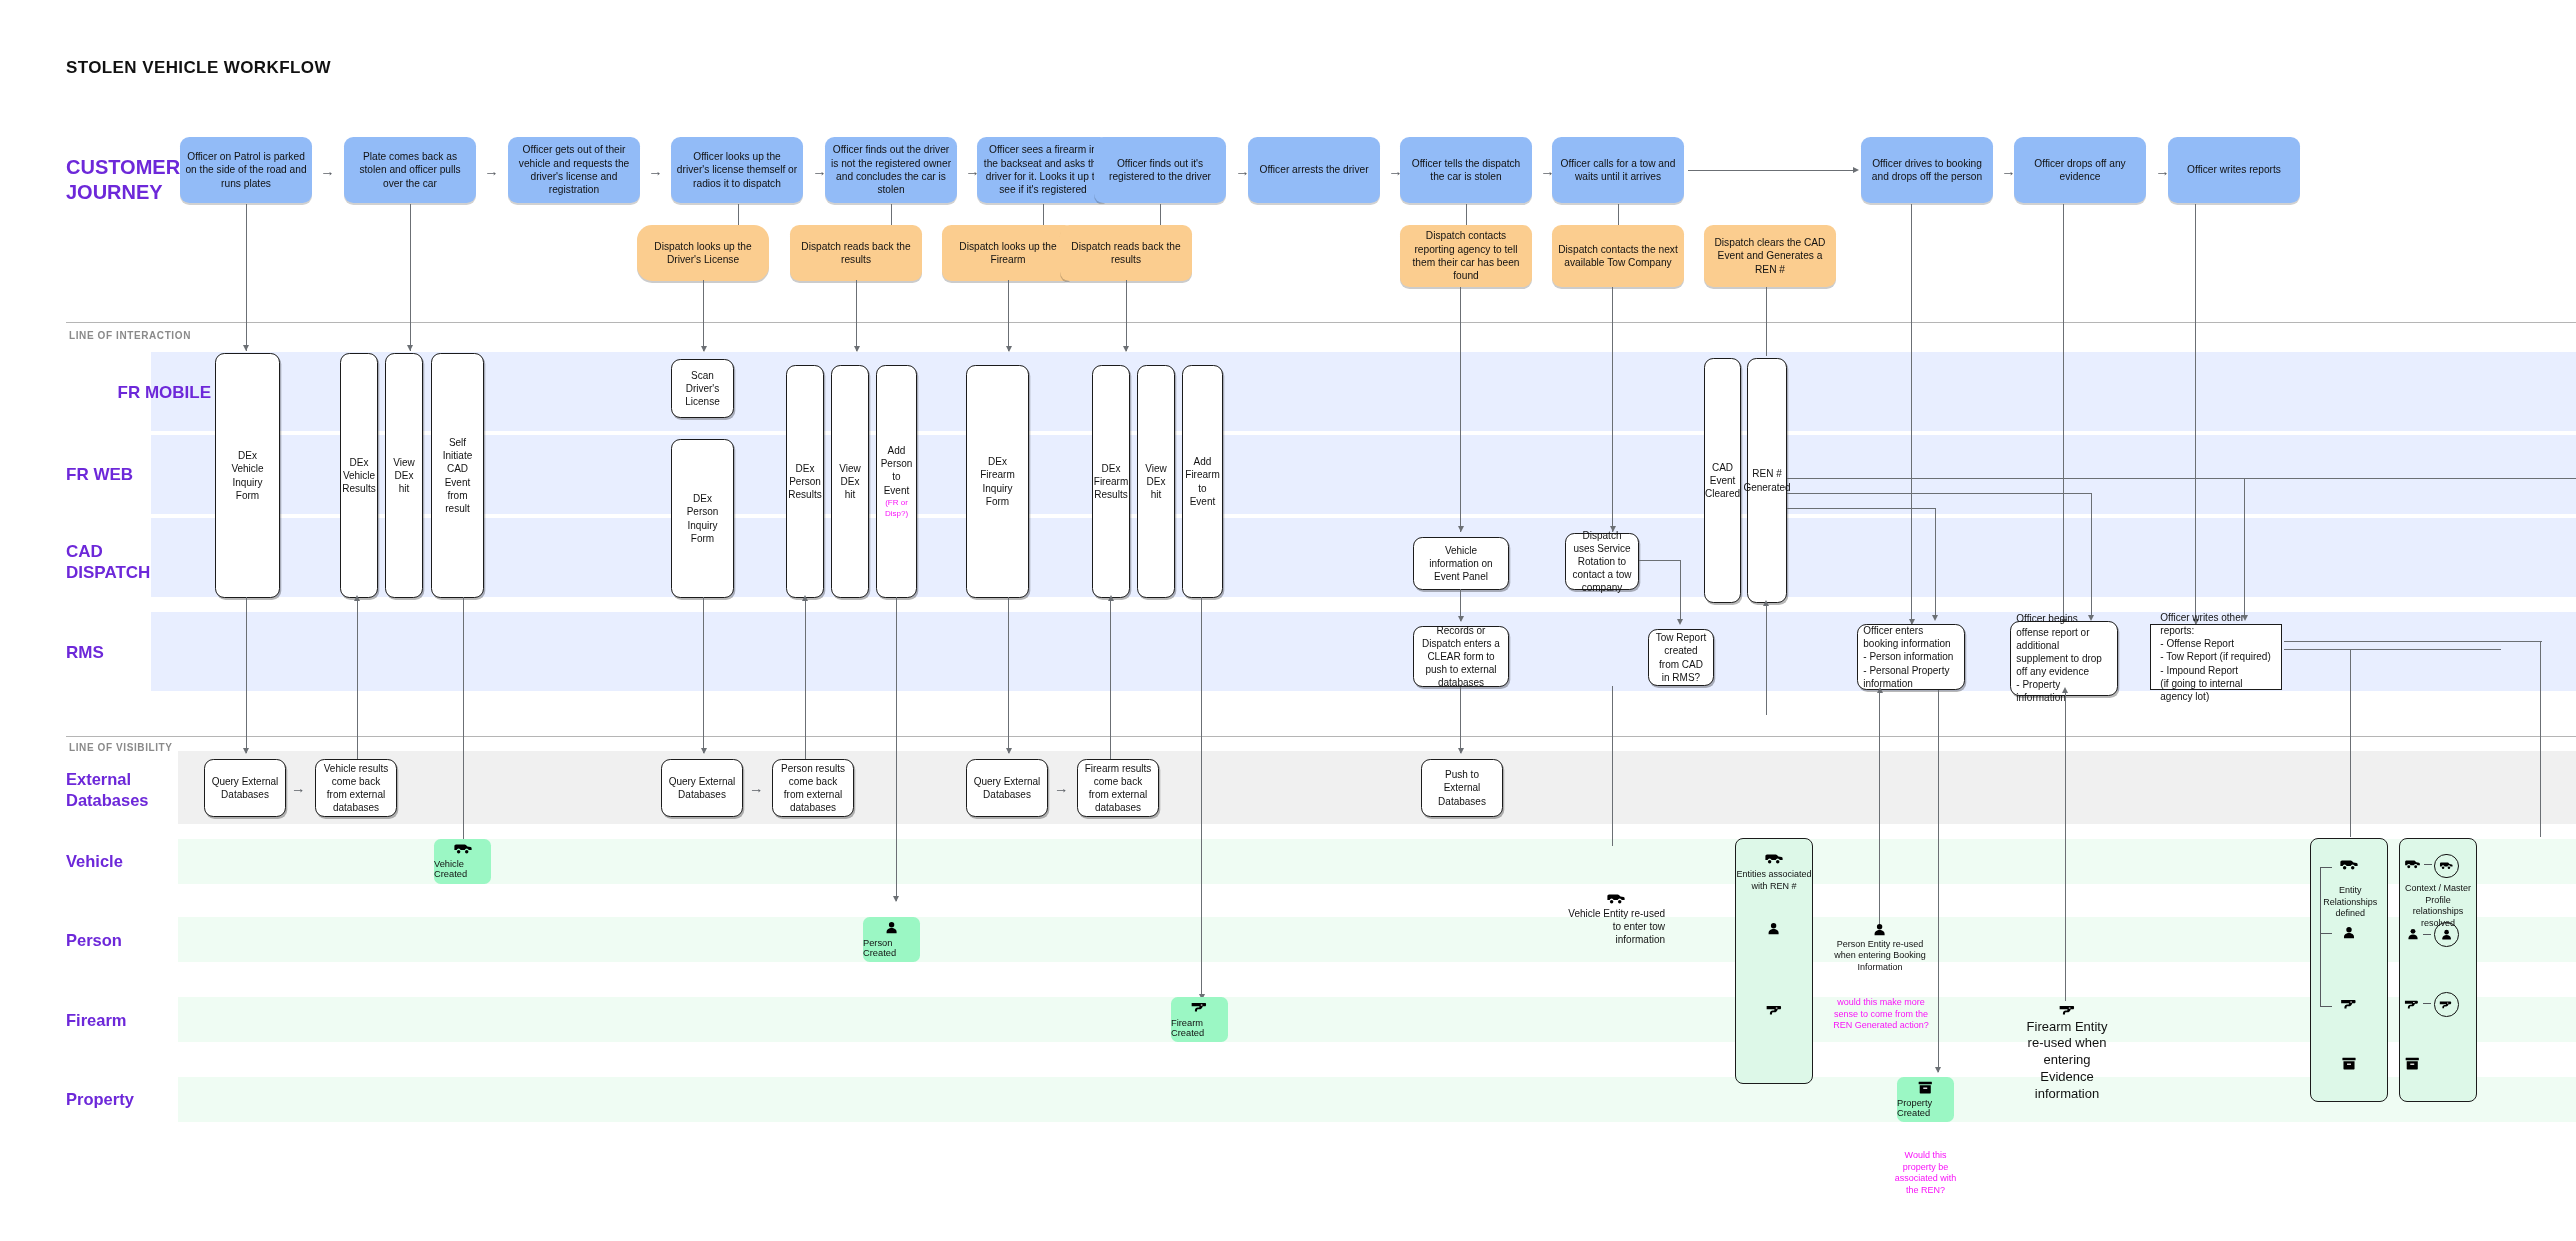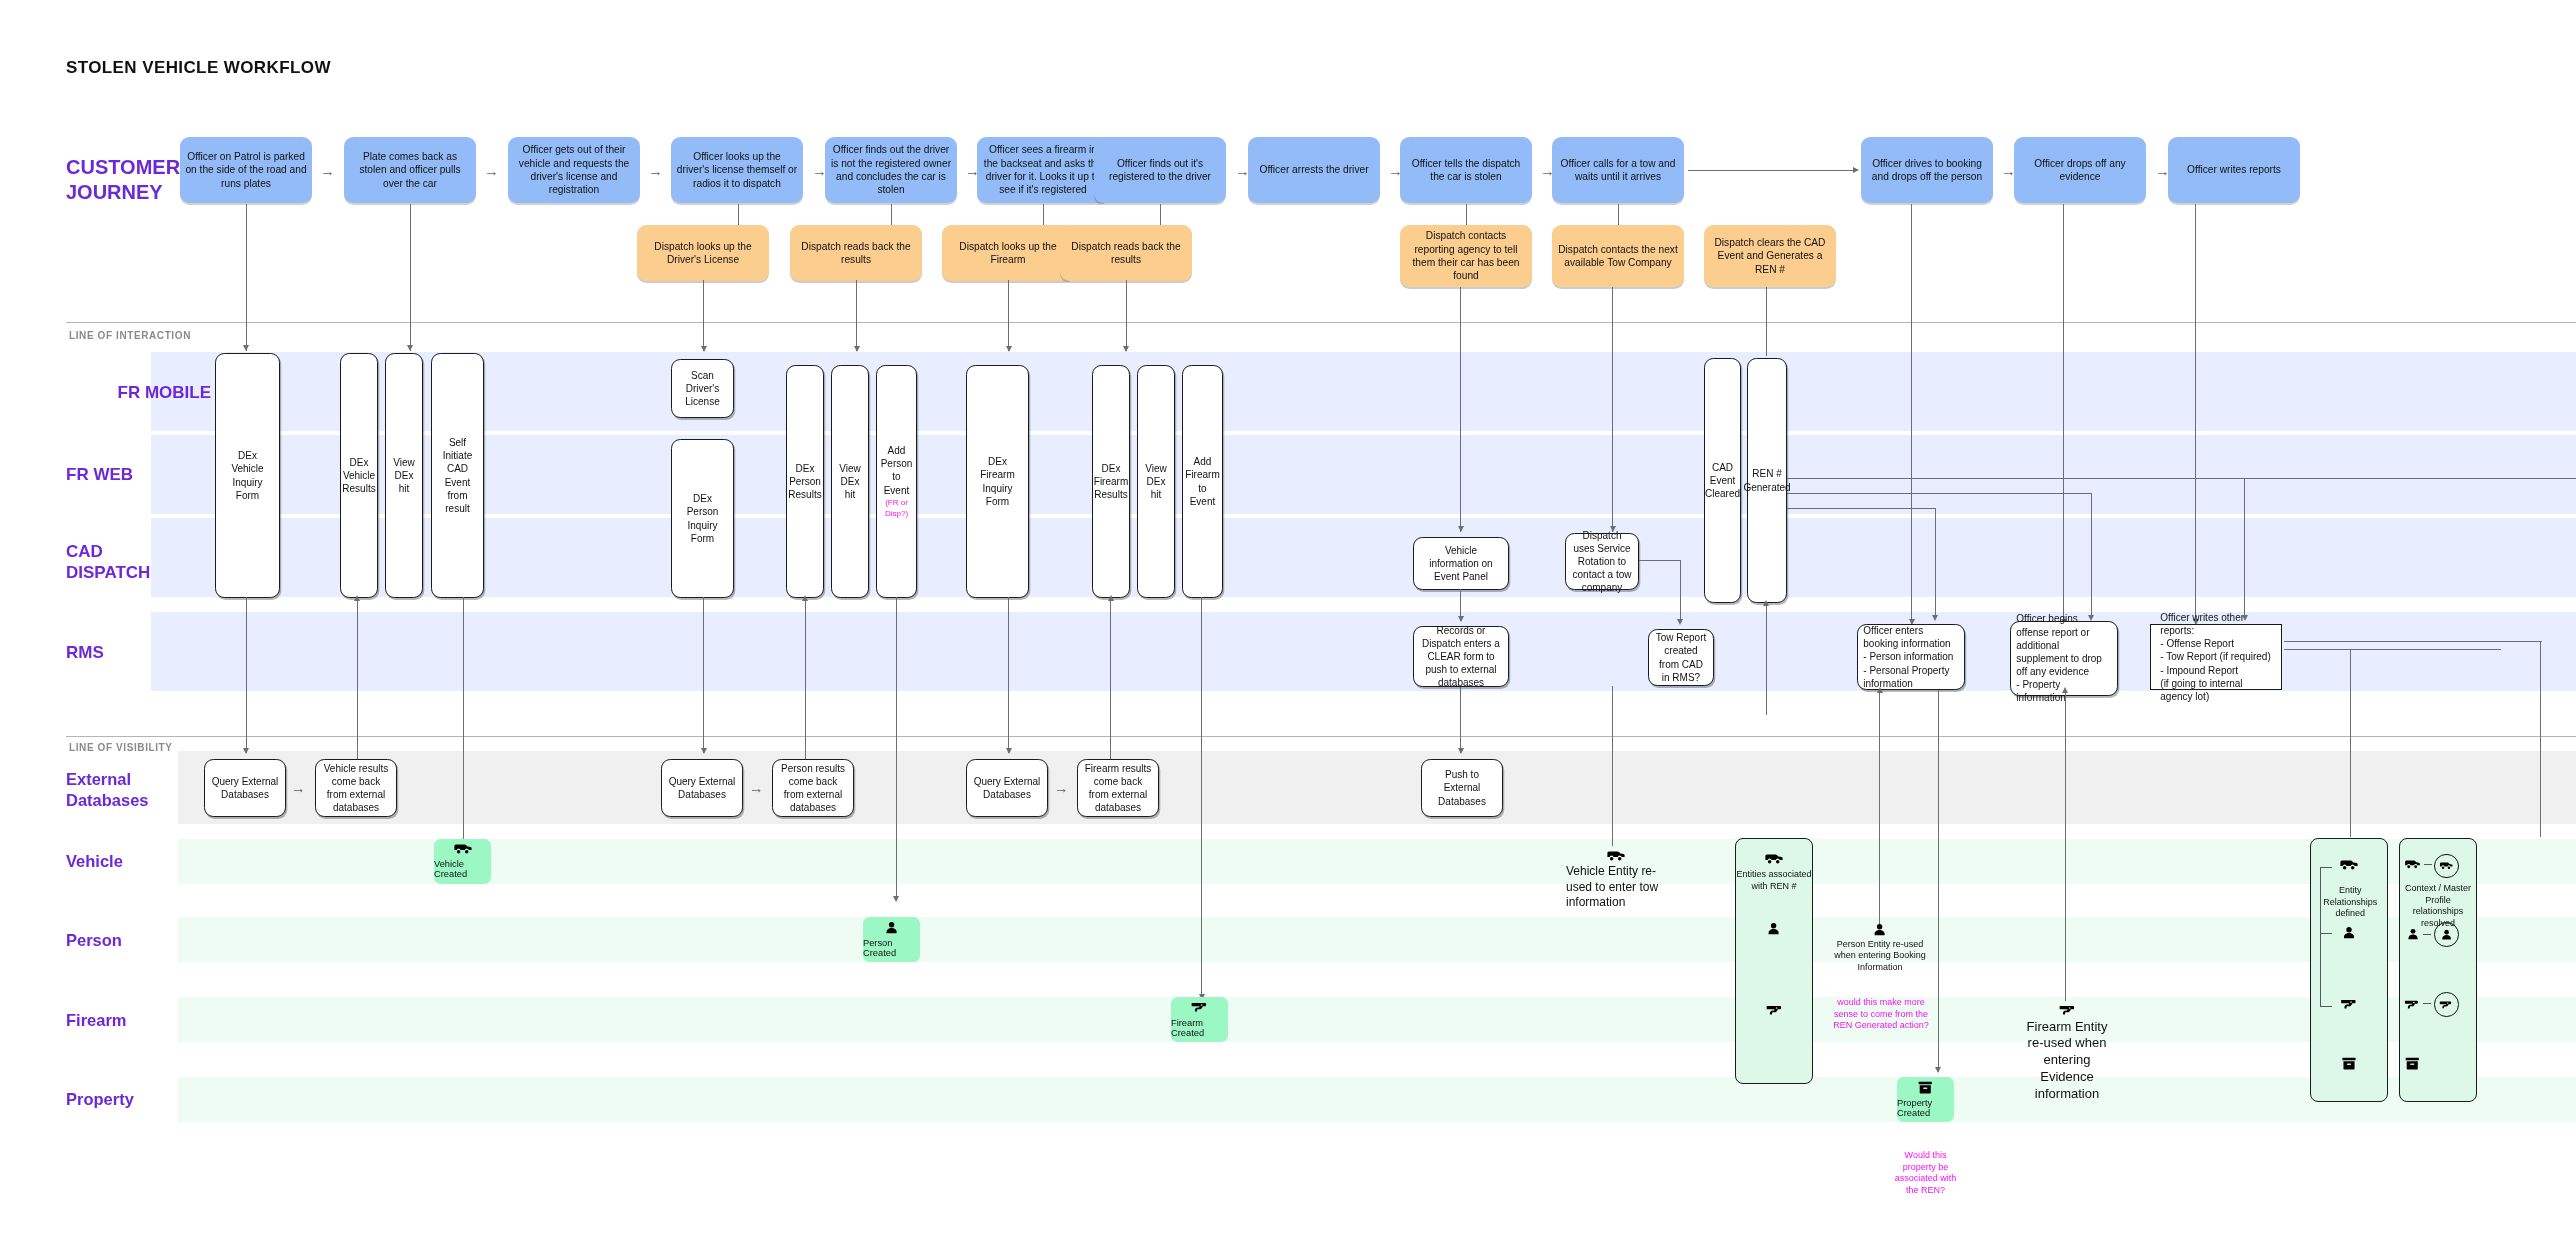--- a/index.html
+++ b/index.html
@@ -108,21 +108,21 @@
   <div class="abs ln h" style="left:1688px;top:170px;width:165px;"></div>
   <div class="abs arrowhead ar" style="left:1853px;top:167px;"></div>
 
   <div class="abs node blue" style="left:1861px;top:137px;width:132px;height:66px;">Officer drives to booking and drops off the person</div>
   <div class="abs harrow" style="left:1994px;top:159px;width:29px;height:24px;">→</div>
   <div class="abs node blue" style="left:2014px;top:137px;width:132px;height:66px;">Officer drops off any evidence</div>
   <div class="abs harrow" style="left:2148px;top:159px;width:29px;height:24px;">→</div>
   <div class="abs node blue" style="left:2168px;top:137px;width:132px;height:66px;">Officer writes reports</div>
 
   <div class="abs ln v" style="left:738px;top:204px;width:1.3px;height:21px;"></div>
-  <div class="abs node orange" style="left:637px;top:225px;width:132px;height:56px;">Dispatch looks up the Driver's License</div>
+  <div class="abs node orange" style="left:637px;top:225px;width:132px;height:56px;border-radius:15px;">Dispatch looks up the Driver's License</div>
 
   <div class="abs ln v" style="left:891px;top:204px;width:1.3px;height:21px;"></div>
   <div class="abs node orange" style="left:790px;top:225px;width:132px;height:56px;">Dispatch reads back the results</div>
 
   <div class="abs ln v" style="left:1043px;top:204px;width:1.3px;height:21px;"></div>
   <div class="abs node orange" style="left:942px;top:225px;width:132px;height:56px;">Dispatch looks up the Firearm</div>
 
   <div class="abs ln v" style="left:1160px;top:204px;width:1.3px;height:21px;"></div>
   <div class="abs node orange" style="left:1060px;top:225px;width:132px;height:56px;">Dispatch reads back the results</div>
 
@@ -307,21 +307,21 @@
     <span class="ico">
       <svg width="14.5" height="13.2" viewBox="0 0 22 20">
           <rect fill="#000" x="1" y="1" width="20" height="4" rx=".6"></rect>
           <path fill="#000" d="M2.6 6.6h16.8V18c0 .6-.5 1-1 1H3.6c-.6 0-1-.4-1-1z"></path>
           <rect fill="#fff" x="8" y="10" width="6" height="1.9"></rect>
         </svg>
     </span>
     <span>Property Created</span>
   </div>
 
-  <div class="abs" style="left:1566px;top:851px;width:99px;text-align:left;font-size:12px;line-height:1.3;">
+  <div class="abs" style="left:1566px;top:894px;width:99px;text-align:right;font-size:10px;line-height:1.3;">
     <span class="ico" style="display:block;margin:0 auto 2.6px;width:20px;">
       <svg width="20" height="10.6" viewBox="0 0 30 16">
           <path fill="#000" d="M2 9h3.4a3.1 3.1 0 0 1 6 0h6.2a3.1 3.1 0 0 1 6 0H28V6.6c0-.9-.6-1.7-1.5-1.9l-4.7-1-2.4-2.3c-.5-.5-1.1-.8-1.8-.8H4.5C3.1.6 2 1.7 2 3.1z"></path>
           <circle fill="#000" cx="8.4" cy="11.6" r="2.6"></circle>
           <circle fill="#000" cx="20.6" cy="11.6" r="2.6"></circle>
         </svg>
     </span>
     <span>Vehicle Entity re-used to enter tow information</span>
   </div>
 

